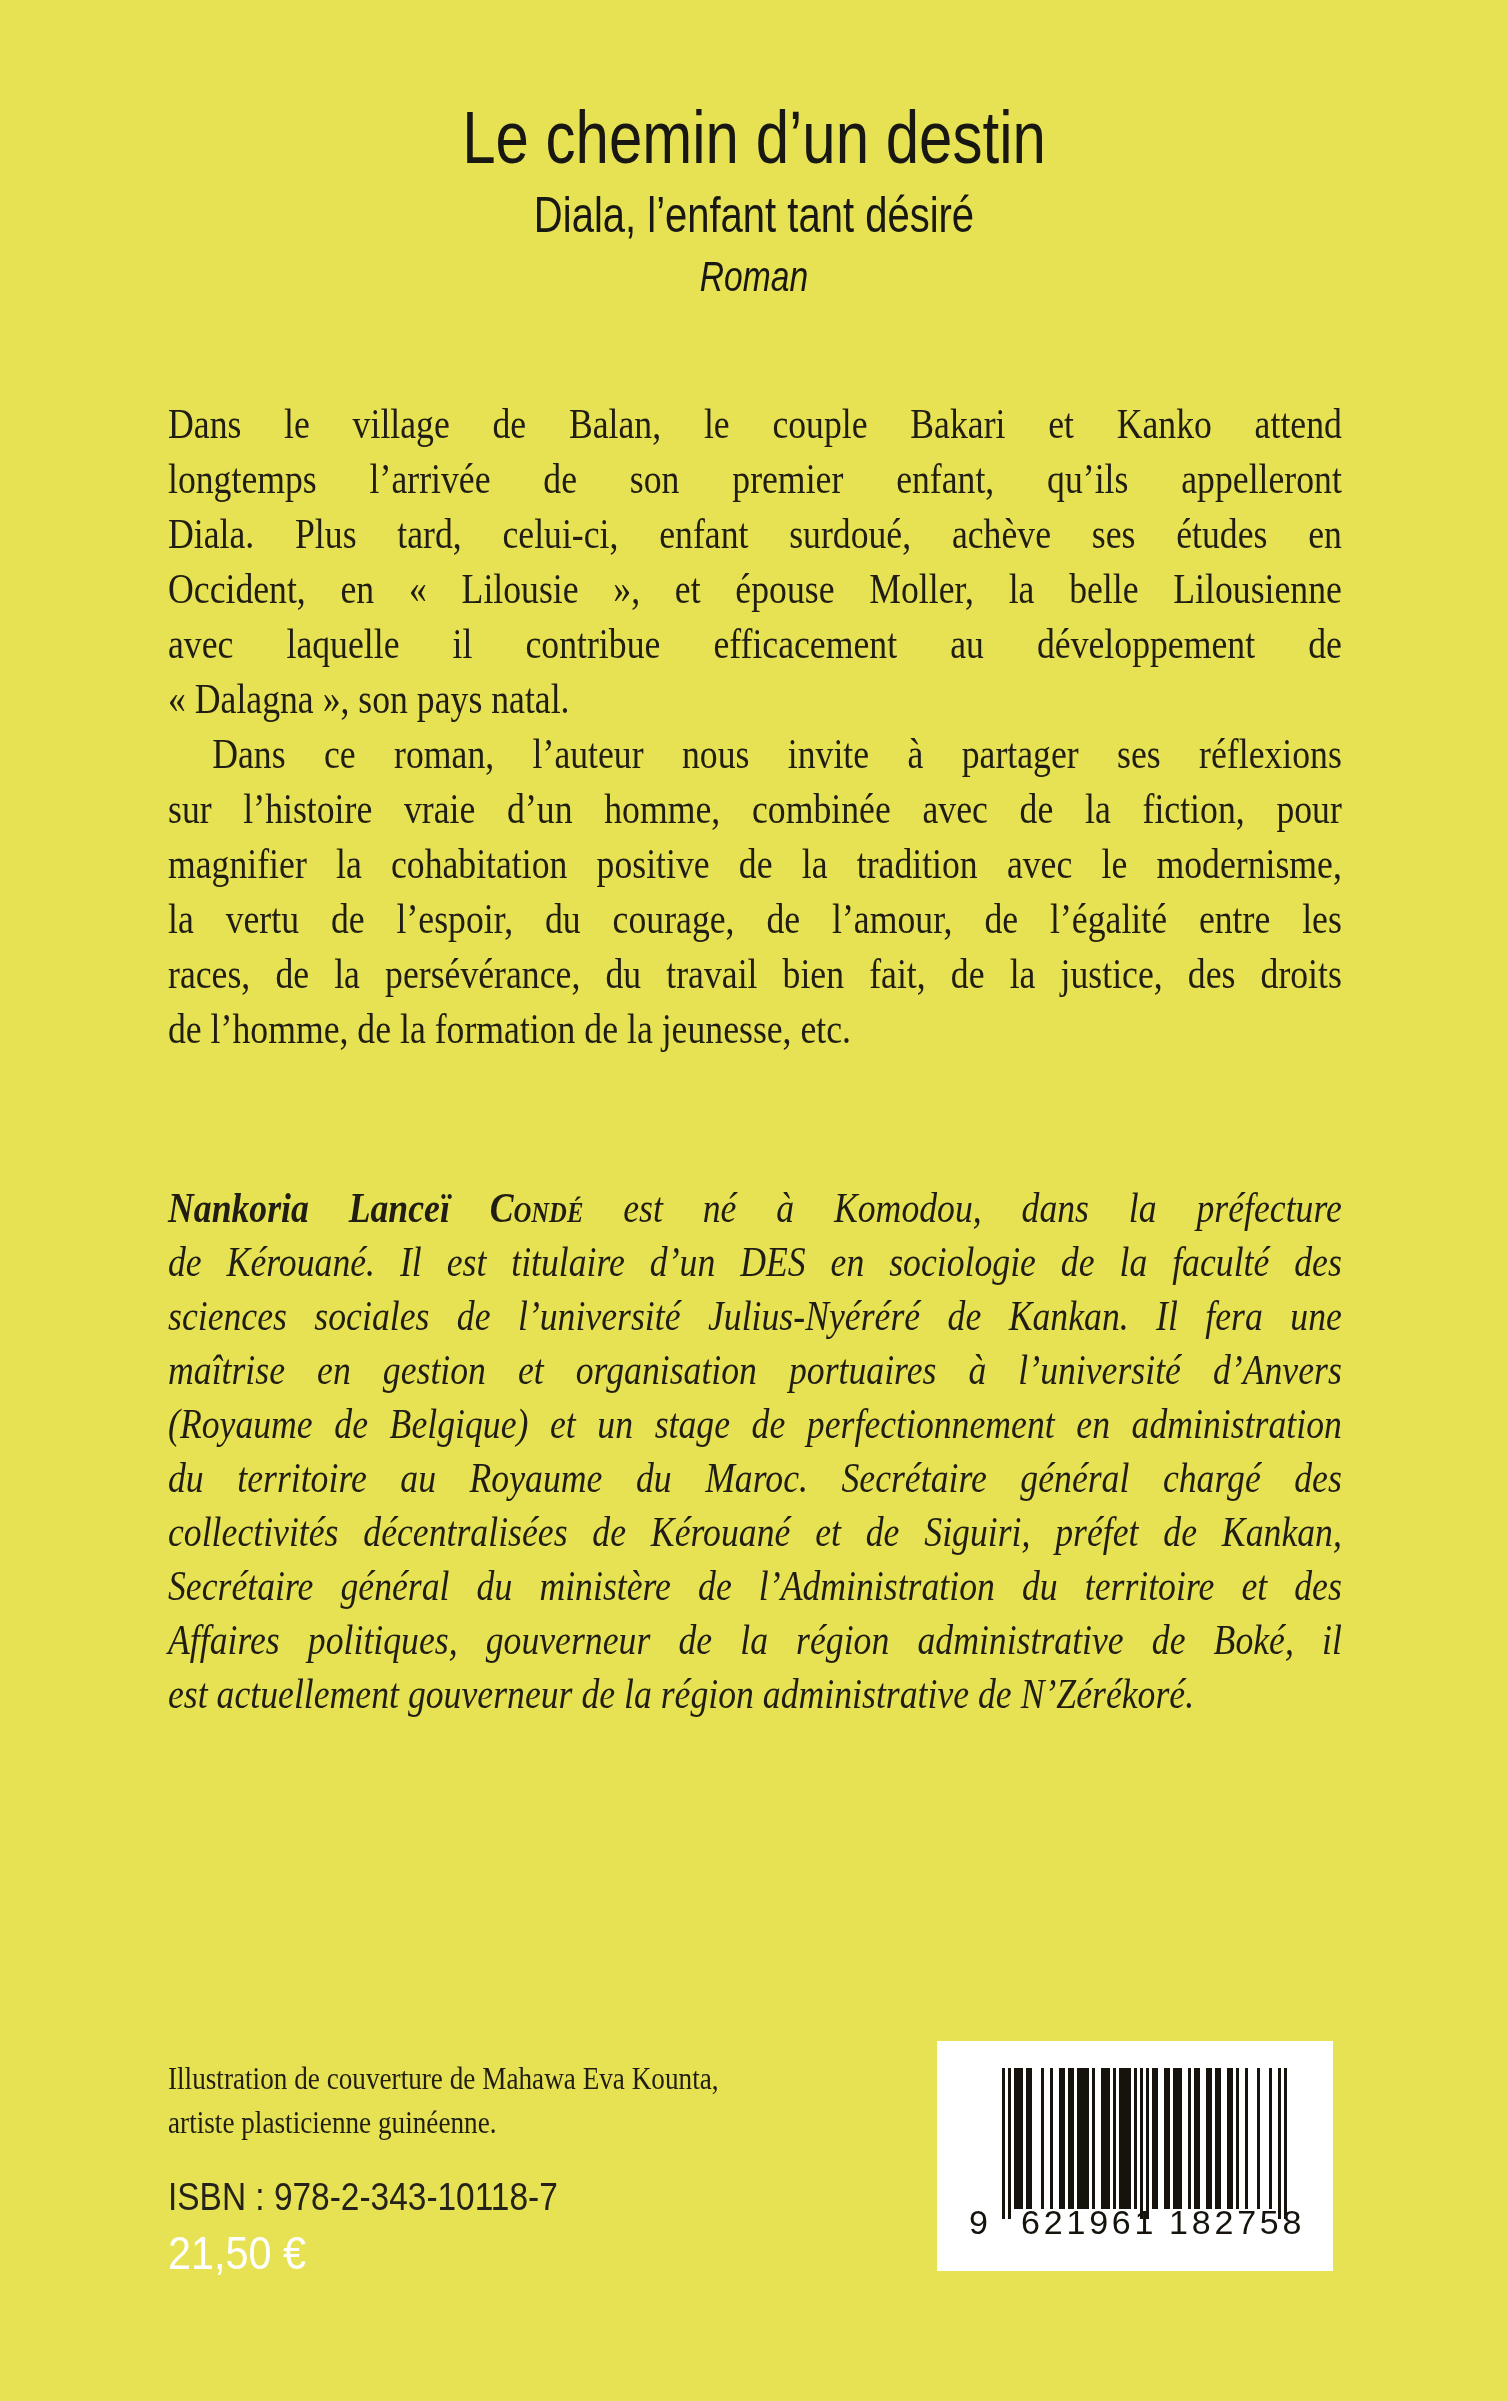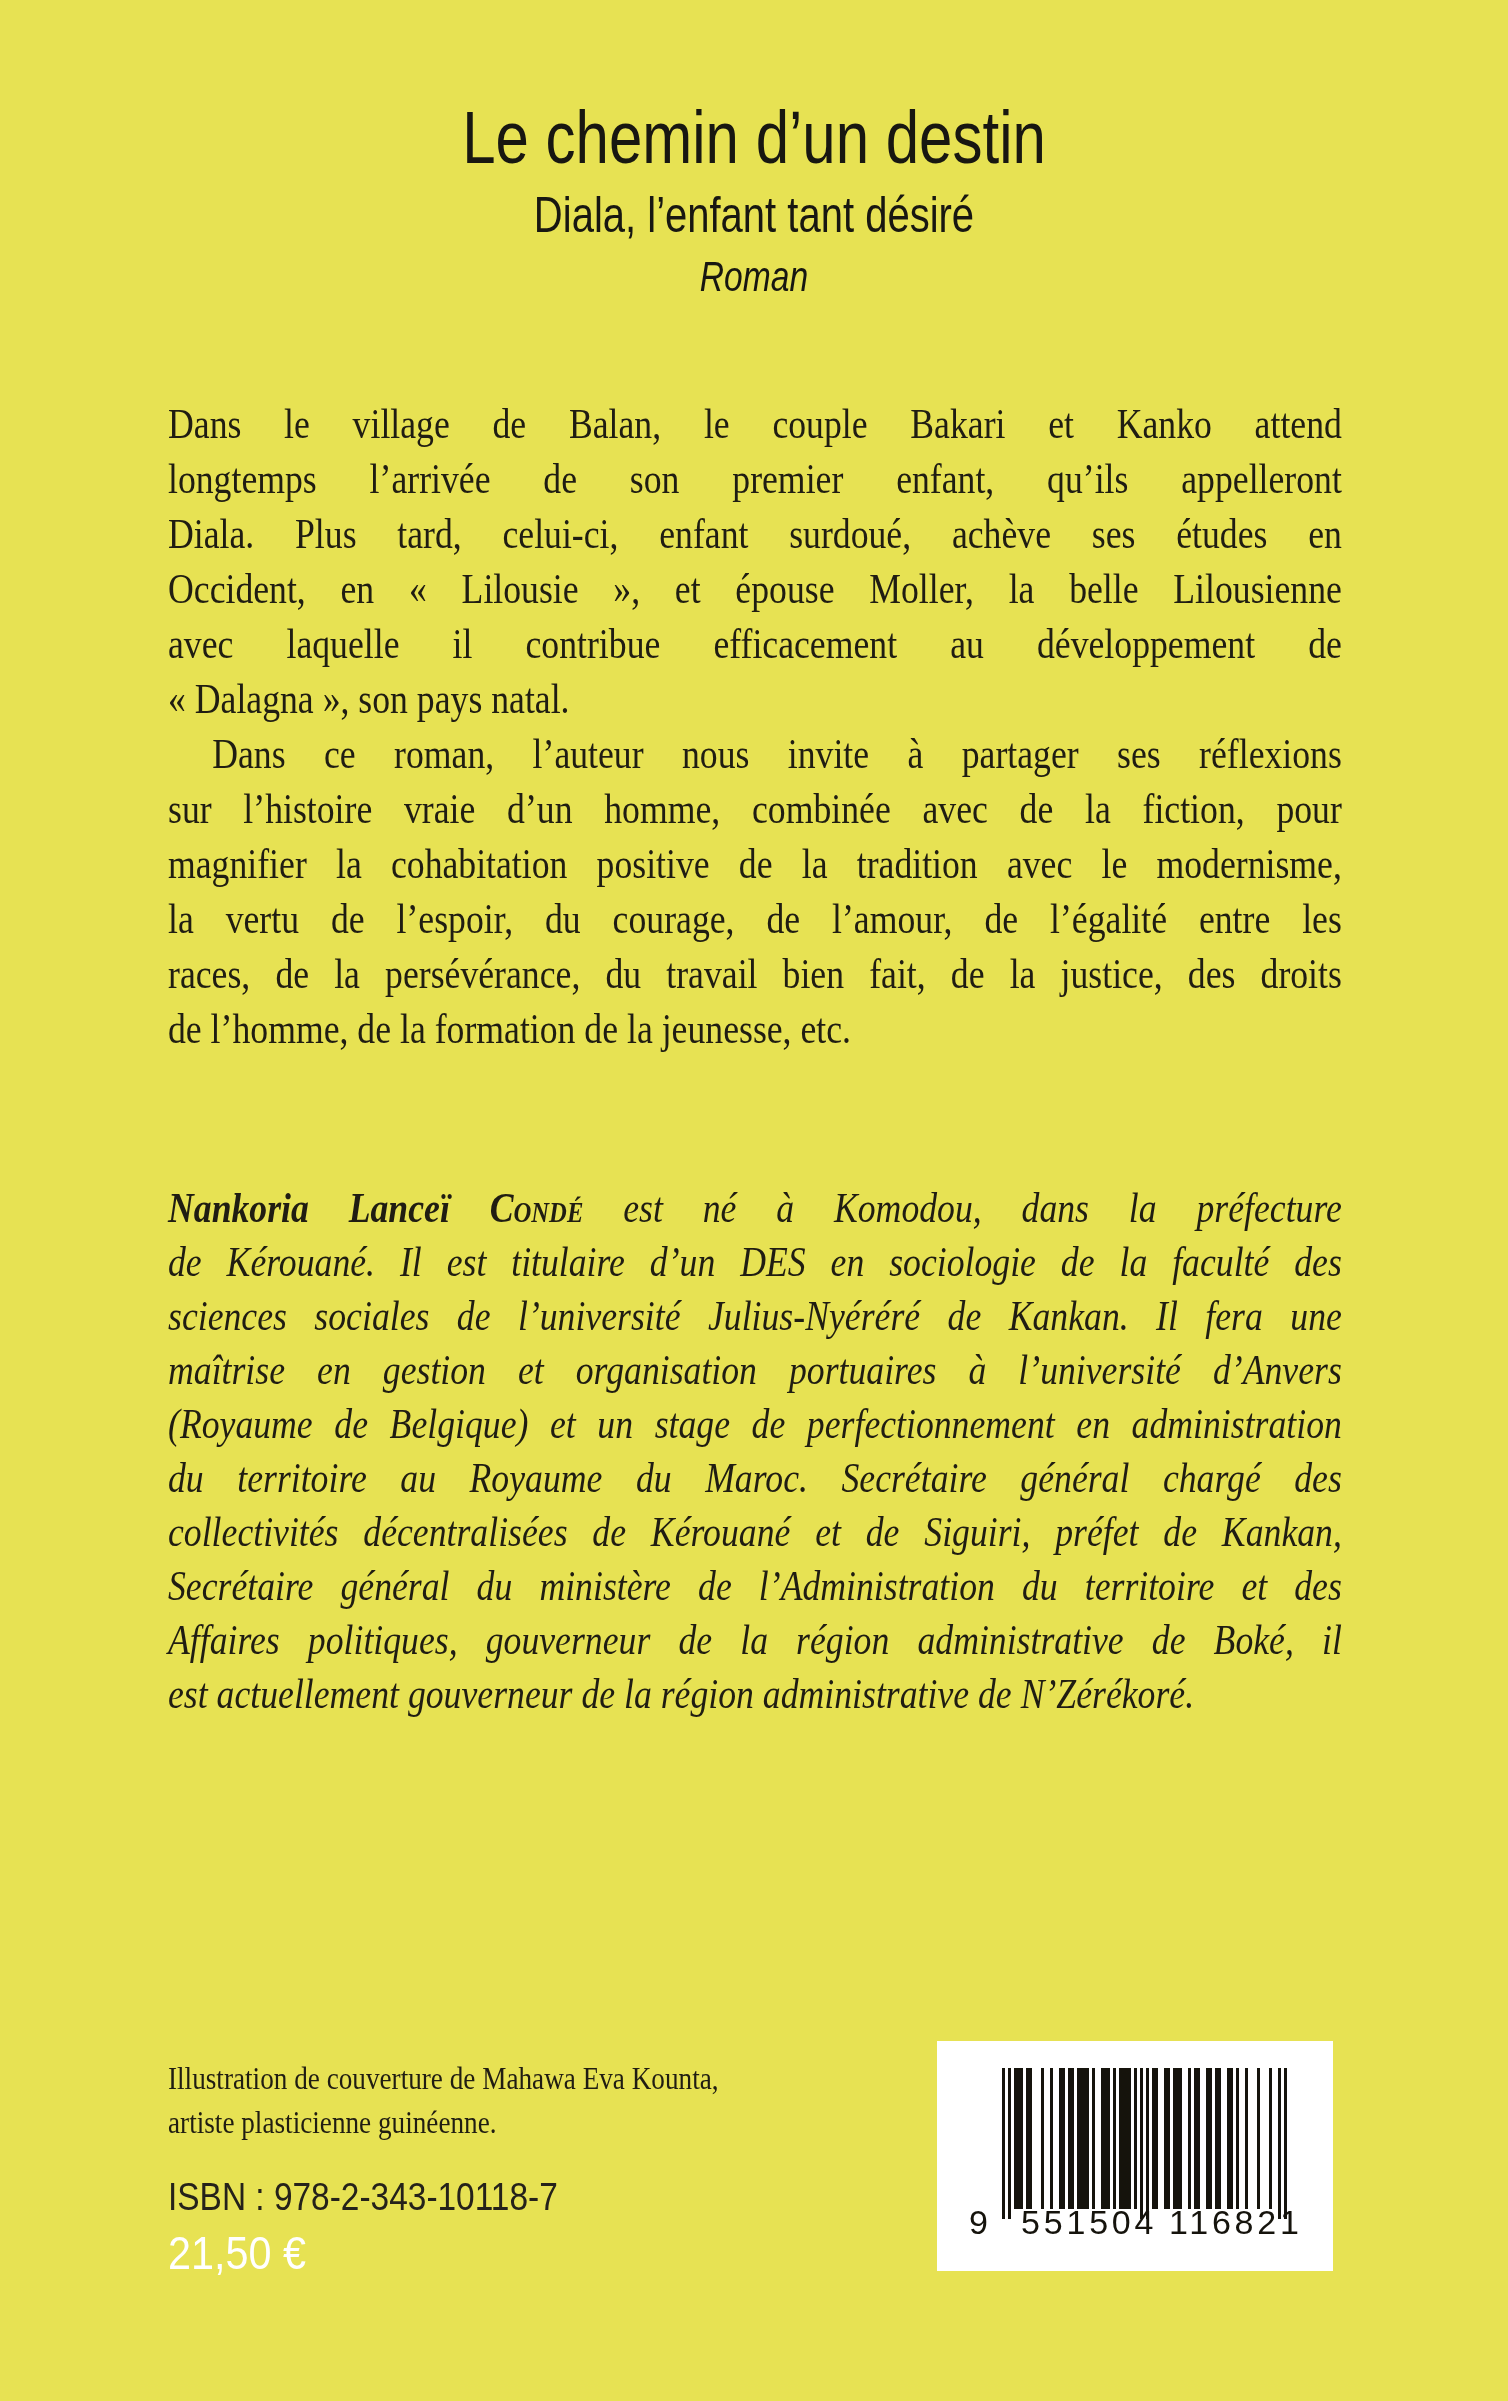--- a/index.html
+++ b/index.html
@@ -227,16 +227,16 @@
       <div class="mod"></div>
       <div class="mod"></div>
       <div class="mod on"></div>
       <div class="mod"></div>
       <div class="mod"></div>
       <div class="mod on tall"></div>
       <div class="mod tall"></div>
       <div class="mod on tall"></div>
     </div>
   <span class="bc-digit bc-first">9</span>
-  <span class="bc-digit bc-left">551504</span>
-  <span class="bc-digit bc-right">116821</span>
+  <span class="bc-digit bc-left">621961</span>
+  <span class="bc-digit bc-right">182758</span>
 </div>
 
 
 </body></html>

